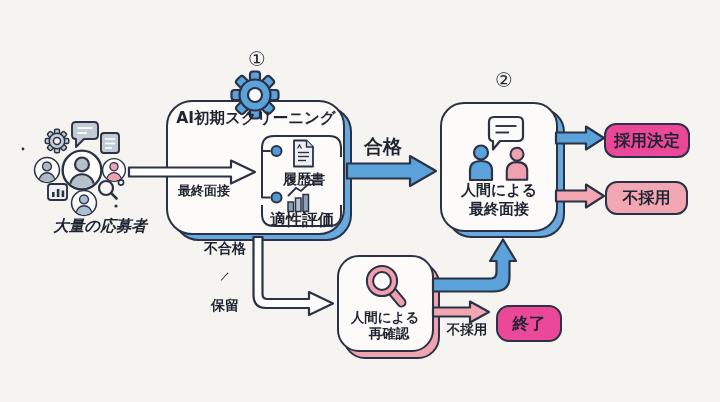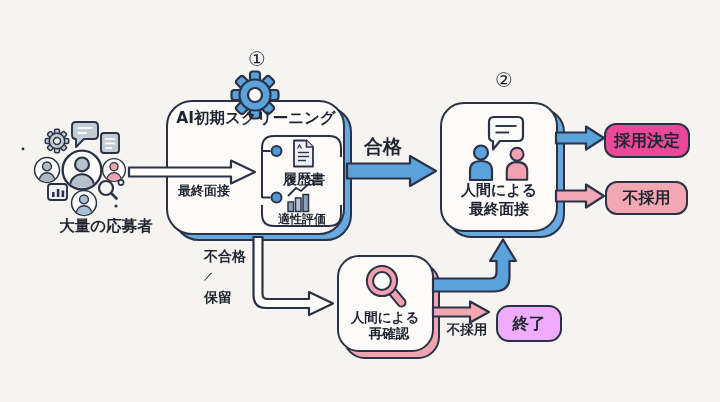--- a/index.html
+++ b/index.html
@@ -34,21 +34,21 @@
     white-space:nowrap;
   }
   .lbl{
     position:absolute;
     transform:translate(-50%,-50%);
     color:#1f2430;white-space:nowrap;
     font-weight:600;line-height:1.15;
     text-align:center;
   }
   .circnum{font-weight:400;font-size:20px;}
-  .stack{display:flex;flex-direction:column;align-items:flex-start;gap:8px;}
+  .stack{display:flex;flex-direction:column;align-items:center;gap:16px;}
   svg.overlay{position:absolute;left:0;top:0;pointer-events:none;}
 </style>
 </head>
 <body>
 
 <div class="canvas">
 
   <div class="boxgrp" style="left:166px;top:100px;width:179px;height:135px;">
     <div class="shadow" style="background:#68a9df;border-radius:26px;"></div>
     <div class="face" style="border-radius:26px;"></div>
@@ -59,21 +59,21 @@
     <div class="face" style="border-radius:24px;"></div>
   </div>
 
   <div class="boxgrp" style="left:337px;top:255px;width:97px;height:97px;">
     <div class="shadow" style="background:#f0a3b1;border-radius:22px;transform:translate(6px,7px);"></div>
     <div class="face" style="border-radius:22px;"></div>
   </div>
 
   <div class="pill" style="left:604px;top:123px;width:82px;height:31px;background:#ec4899;font-size:16.5px;">採用決定</div>
   <div class="pill" style="left:605px;top:181px;width:79px;height:30px;background:#f2a7b3;">不採用</div>
-  <div class="pill" style="left:496px;top:305px;width:62px;height:33px;background:#f0abfc;font-size:16.5px;border-radius:13px;">終了</div>
+  <div class="pill" style="left:496px;top:305px;width:62px;height:33px;background:#ec4899;font-size:16.5px;border-radius:13px;">終了</div>
 
   <svg class="overlay" width="720" height="402" viewBox="0 0 720 402">
     <defs>
       <clipPath id="pcClip">
           <circle r="17.6"></circle>
         </clipPath>
       <g id="personCircle">
         <circle r="19" fill="#fdfdfc" stroke="#2b3245" stroke-width="2.3"></circle>
         <g clip-path="url(#pcClip)">
           <circle cy="-5.5" r="6.8" fill="currentColor" stroke="#2b3245" stroke-width="2.1"></circle>
@@ -196,31 +196,31 @@
 
     <g>
       <line x1="391.5" y1="290.5" x2="401.5" y2="302.5" stroke="#2b3245" stroke-width="10" stroke-linecap="round"></line>
       <line x1="391.5" y1="290.5" x2="401.5" y2="302.5" stroke="#f0a0ae" stroke-width="6" stroke-linecap="round"></line>
       <circle cx="382" cy="281" r="12" fill="#fcfbfa" stroke="#f0a0ae" stroke-width="6.2"></circle>
       <circle cx="382" cy="281" r="15.1" fill="none" stroke="#2b3245" stroke-width="2"></circle>
       <circle cx="382" cy="281" r="8.9" fill="none" stroke="#2b3245" stroke-width="2"></circle>
     </g>
   </svg>
 
-  <div class="lbl" style="left:106px;top:227px;font-size:15.5px;">大量の応募者</div>
+  <div class="lbl" style="left:100px;top:227px;font-size:15.5px;font-style:italic;">大量の応募者</div>
 
   <div class="lbl circnum" style="left:257px;top:59px;">①</div>
 
   <div class="lbl" style="left:256px;top:119px;font-size:15.5px;">AI初期スクリーニング</div>
 
   <div class="lbl" style="left:204px;top:191px;font-size:13px;">最終面接</div>
 
   <div class="lbl" style="left:304px;top:179px;font-size:14px;">履歴書</div>
 
-  <div class="lbl" style="left:302px;top:220px;font-size:12px;">適性評価</div>
+  <div class="lbl" style="left:302px;top:220px;font-size:16px;">適性評価</div>
 
   <div class="lbl" style="left:383px;top:147px;font-size:19px;">合格</div>
 
   <div class="lbl stack" style="left:225px;top:277px;font-size:14px;">
     <span>不合格</span>
     <span style="font-size:9px;line-height:9px;">／</span>
     <span>保留</span>
   </div>
 
   <div class="lbl circnum" style="left:504px;top:80px;">②</div>

